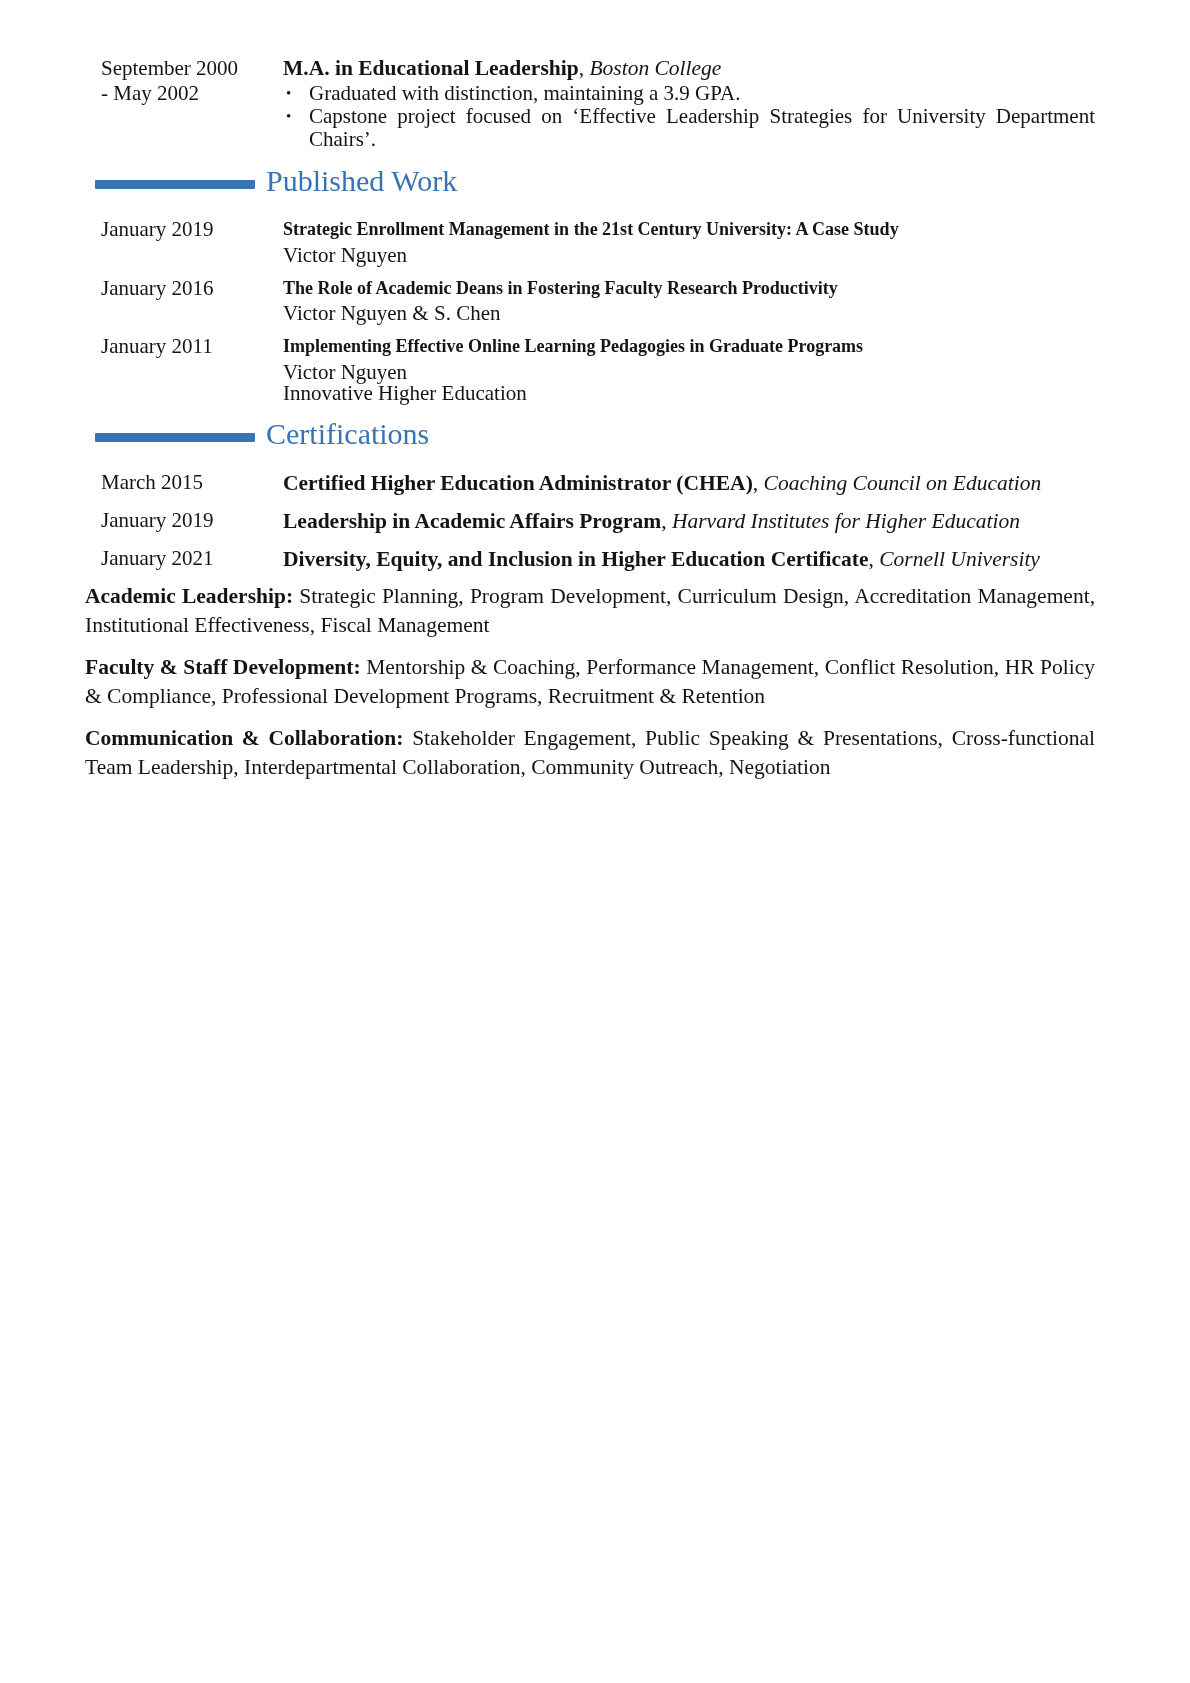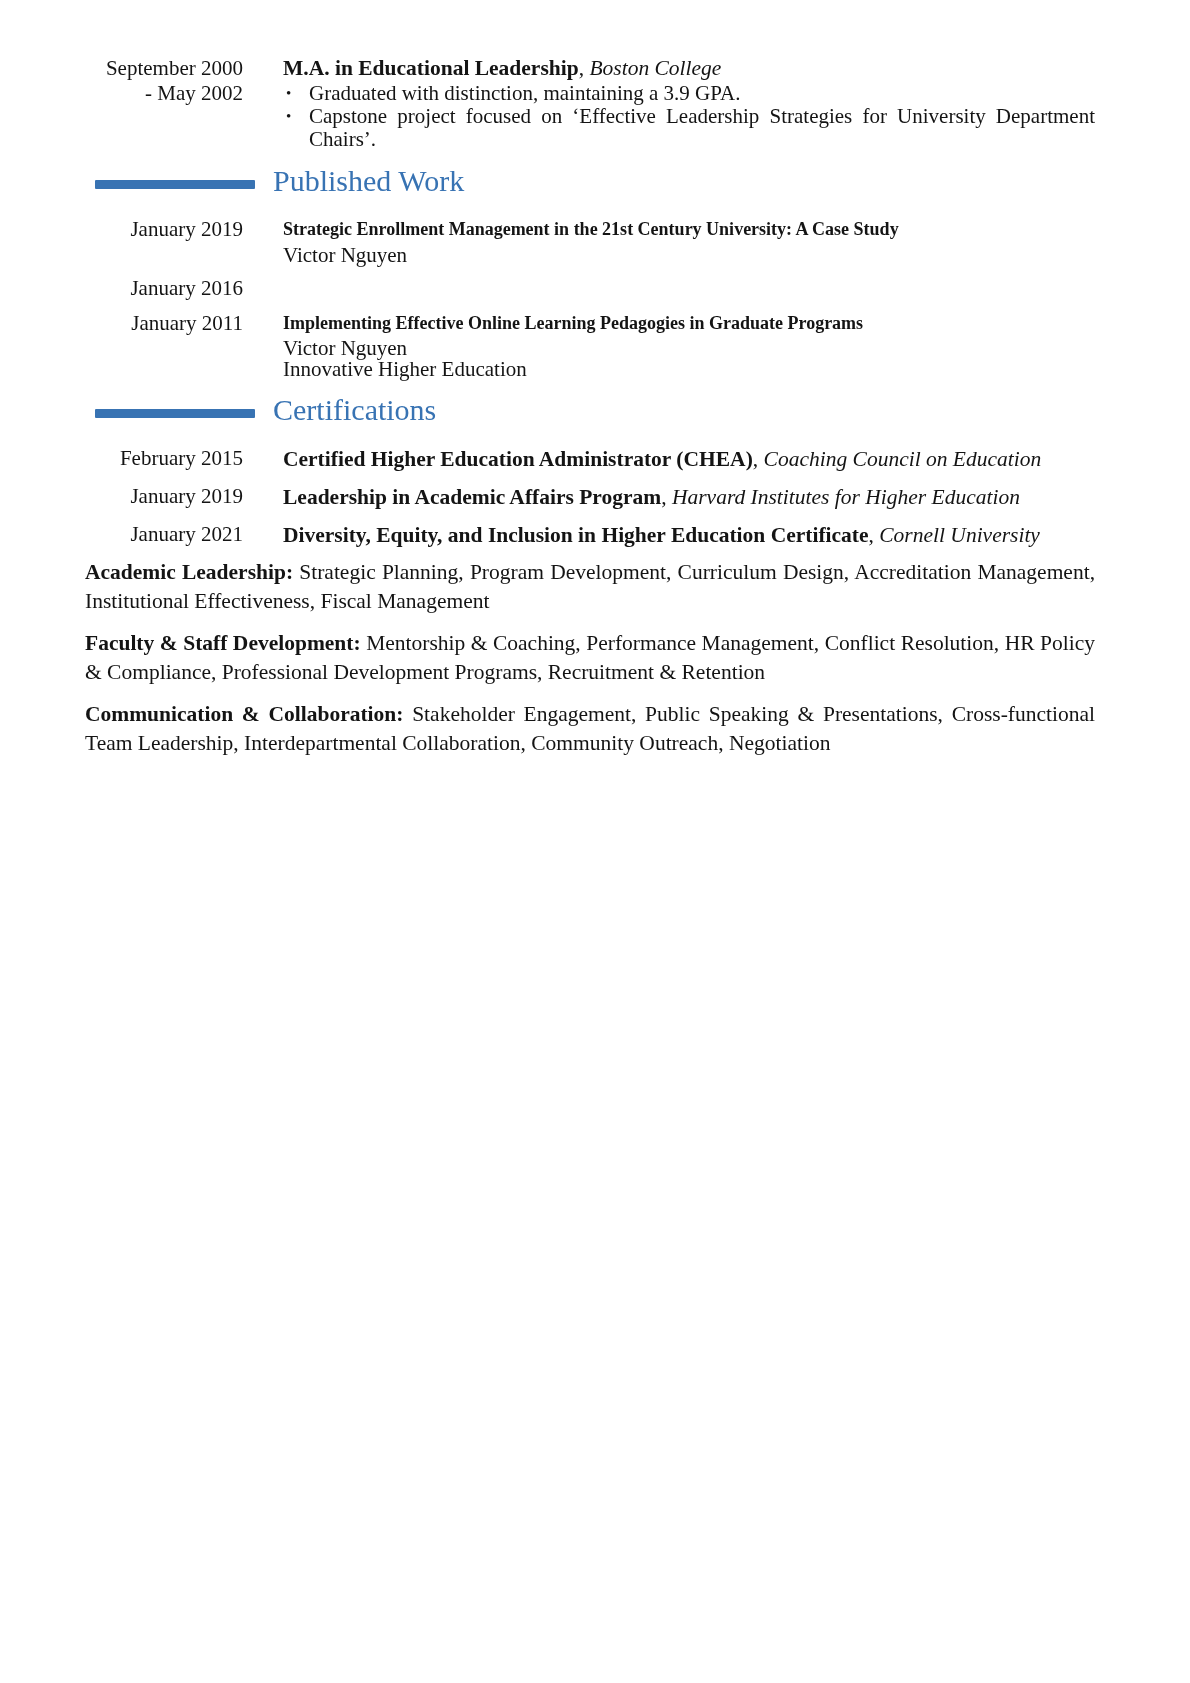--- a/index.html
+++ b/index.html
@@ -11,21 +11,20 @@
     color: #141414;
     overflow: hidden;
   }
   .page { padding: 54px 95px 0 85px; width: 1190px; }
 
   
   .entry { display: flex; margin-bottom: 8px; }
   .hint {
     flex: 0 0 158px;
     padding-left: 16px; padding-top: 2px;
-    text-align: right;
     font-size: 21px; line-height: 25px;
     white-space: normal;
   }
   .content { flex: 1; margin-left: 40px; min-width: 0; }
 
   .b { font-weight: bold; }
   .i { font-style: italic; }
 
   .entry-title {
     font-size: 21.5px; line-height: 28px;
@@ -42,21 +41,21 @@
   .section-rule {
     flex: 0 0 160px; height: 9px;
     background: var(--accent);
     margin: 15px 0 0 10px;
     border-radius: 1px;
   }
   .section-title {
     font-size: 30px; line-height: 32px;
     font-weight: normal;
     color: var(--accent);
-    margin-left: 18px;
+    margin-left: 11px;
   }
 
   .pub-title {
     font-size: 18px; font-weight: bold; line-height: 29.5px;
     text-align: justify; hyphens: auto; -webkit-hyphens: auto;
   }
   .detail { font-size: 21px; line-height: 21px; }
 
   .cert-line {
     font-size: 21.5px; line-height: 30px;
@@ -97,38 +96,42 @@
   <div class="entry">
     <div class="hint">January 2019</div>
     <div class="content">
       <div class="pub-title">Strategic Enrollment Management in the 21st Century University: A Case Study</div>
       <div class="detail">Victor Nguyen</div>
     </div>
   </div>
 
   <div class="entry">
     <div class="hint">January 2016</div>
+    <div class="content">
+      <div class="pub-title">The Role of Academic Deans in Fostering Faculty Research Productivity</div>
+      <div class="detail">Victor Nguyen &amp; S. Chen</div>
+    </div>
   </div>
 
   <div class="entry">
     <div class="hint">January 2011</div>
     <div class="content">
       <div class="pub-title">Implementing Effective Online Learning Pedagogies in Graduate Programs</div>
       <div class="detail">Victor Nguyen</div>
       <div class="detail">Innovative Higher Education</div>
     </div>
   </div>
 
   <div class="section">
     <div class="section-rule"></div>
     <h2 class="section-title">Certifications</h2>
   </div>
 
   <div class="entry">
-    <div class="hint">February 2015</div>
+    <div class="hint">March 2015</div>
     <div class="content cert-line"><span class="b">Certified Higher Education Administrator (CHEA)</span><span>, </span><span class="i">Coaching Council on Education</span></div>
   </div>
 
   <div class="entry">
     <div class="hint">January 2019</div>
     <div class="content cert-line"><span class="b">Leadership in Academic Affairs Program</span><span>, </span><span class="i">Harvard Institutes for Higher Education</span></div>
   </div>
 
   <div class="entry">
     <div class="hint">January 2021</div>

